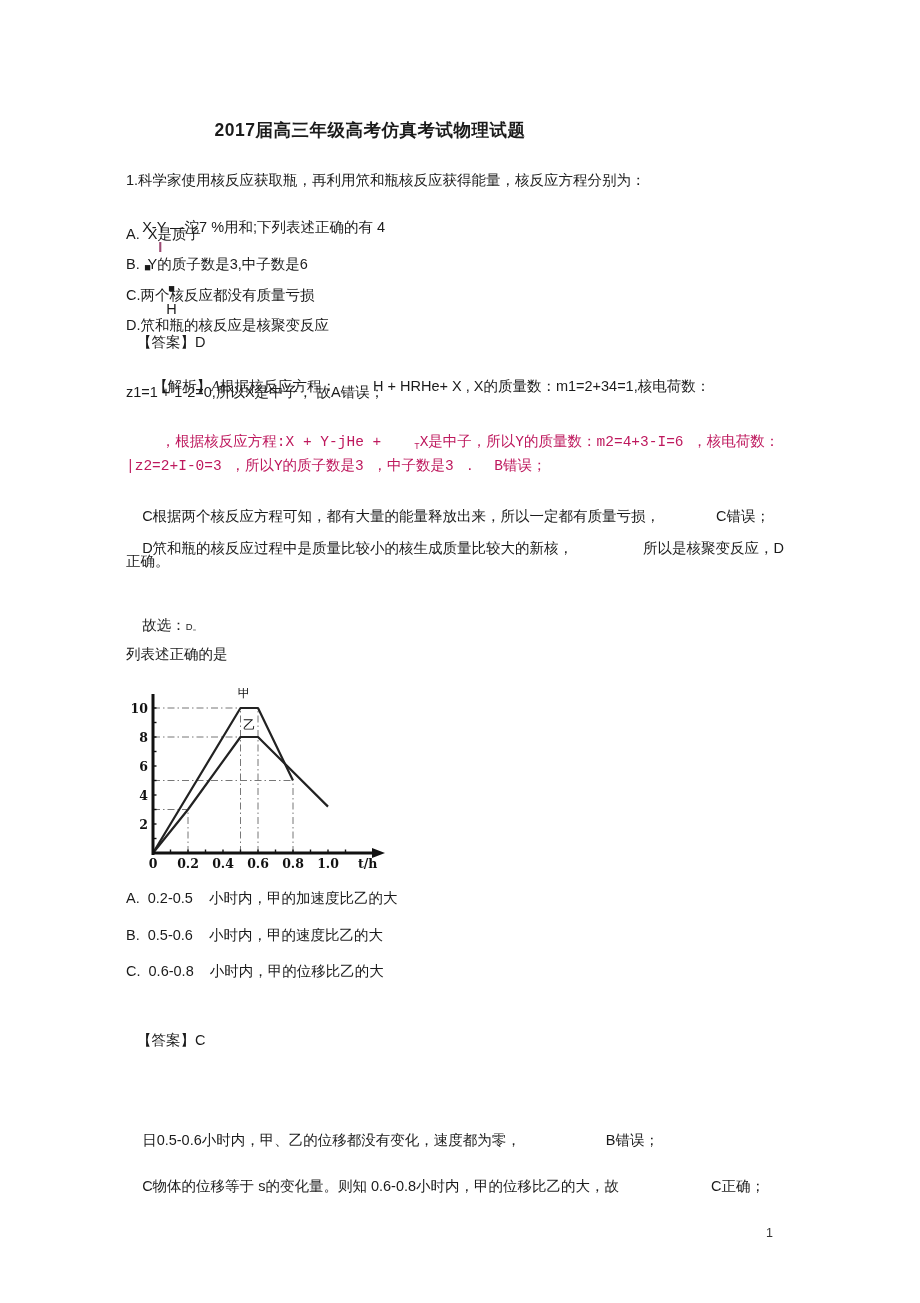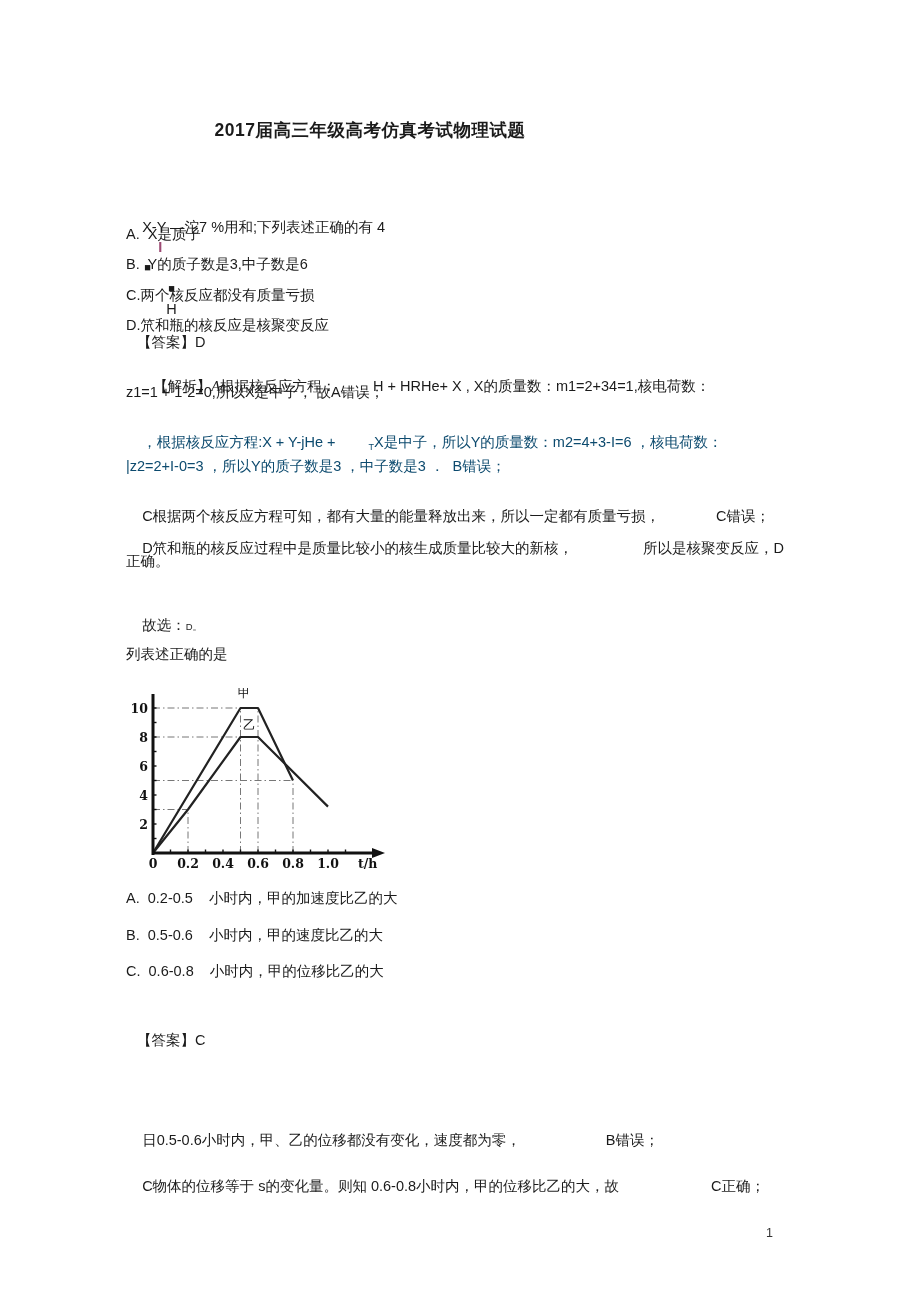--- a/index.html
+++ b/index.html
@@ -2,21 +2,21 @@
 <html><head>
 <meta charset="utf-8">
 <style>
   html,body{margin:0;padding:0;background:#ffffff;}
   .page{position:relative;width:920px;height:1303px;background:#ffffff;overflow:hidden;
         font-family:"Liberation Sans","DejaVu Sans",sans-serif;color:#1b1b1b;}
   .title{position:absolute;top:118px;left:0;width:740px;text-align:center;
          font-size:17.5px;font-weight:bold;letter-spacing:0.5px;}
   .ln{position:absolute;left:126px;font-size:14.5px;line-height:20px;white-space:pre;color:#1b1b1b;}
   .indent{left:137px;}
-  .red{color:#0c4a6e;}
+  .red{color:#be185d;font-family:Liberation Mono, monospace;}
   .pbar{color:#9c4a73;font-weight:bold;}
   .sq{font-size:11px;position:relative;top:-1px;}
   .italic{font-style:italic;font-family:"Liberation Serif","DejaVu Serif",serif;}
   .small{font-size:9.5px;}
   .subsc{font-size:9px;vertical-align:-3px;}
   .pagenum{position:absolute;top:1226px;left:766px;font-size:12.5px;color:#333;}
   
   .chart{position:absolute;top:688px;left:126px;width:280px;height:196px;}
   .axis{stroke:#111;stroke-width:3;}
   .tick{stroke:#111;stroke-width:1.4;}
@@ -25,20 +25,21 @@
   .xlab,.ylab{font-size:12.5px;font-weight:bold;fill:#111;font-family:"DejaVu Serif","Liberation Serif",serif;}
   .slabel{font-size:12.5px;fill:#111;font-family:"DejaVu Sans",sans-serif;}
 </style>
 </head>
 <body>
 
 <div class="page">
 
   <div class="title">2017届高三年级高考仿真考试物理试题</div>
 
+  <div class="ln" style="top:170px">1.科学家使用核反应获取瓶，再利用笊和瓶核反应获得能量，核反应方程分别为：</div>
 
   <div class="ln" style="top:197px">
     <span>X-Y —沱7 %用和;下列表述正确的有 4</span>
     <span class="pbar" style="margin-left:16px">I</span>
     <span class="sq" style="margin-left:2px">■</span>
     <span class="sq" style="margin-left:26px">■</span>
     <span style="margin-left:24px">H</span>
   </div>
 
   <div class="ln" style="top:224px">A.  X是质子</div>

